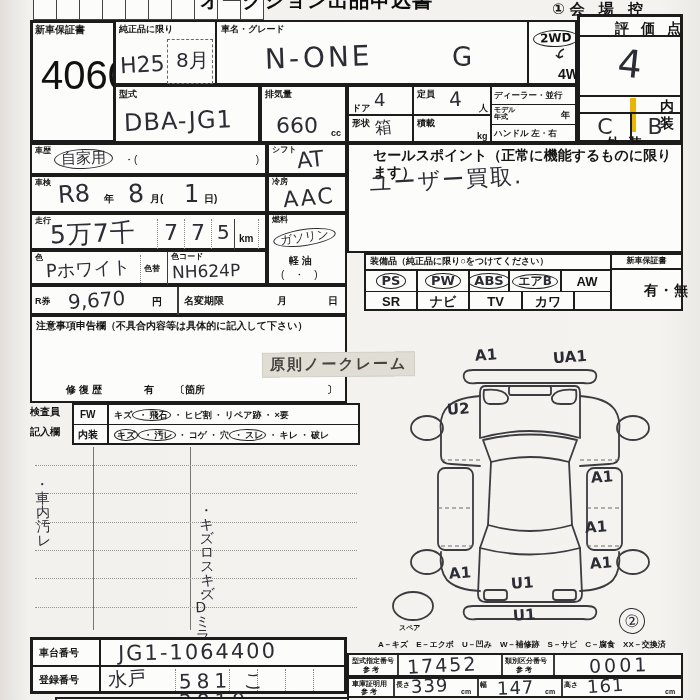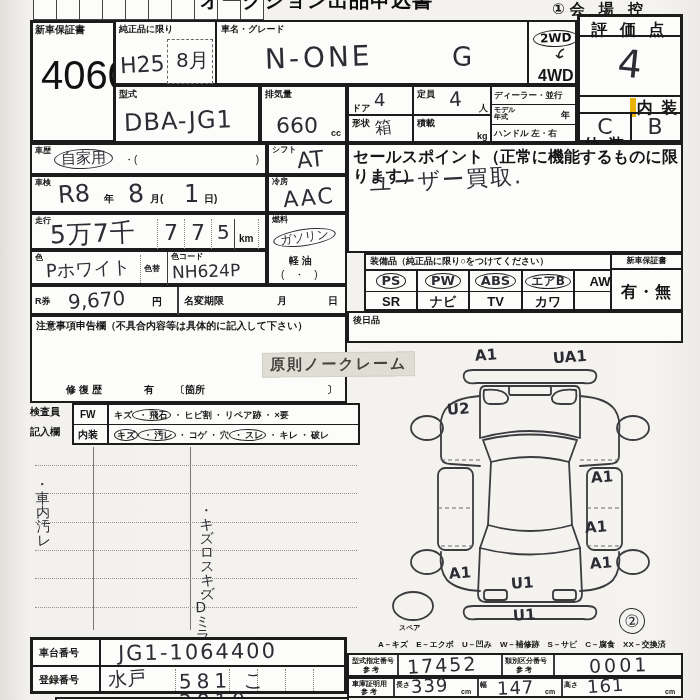--- a/index.html
+++ b/index.html
@@ -8,21 +8,21 @@
        background:#efedea;}
   .sheet{position:relative;width:700px;height:700px;
          background:linear-gradient(90deg,#e2dfdb 0,#f2f1ee 28px,#f4f3f0 660px,#eceae6 700px);}
   .abs{position:absolute;}
   .box{position:absolute;border:2px solid #1c1c1c;background:#fcfcfa;box-sizing:border-box;}
   .box.thick{border-width:3px;}
   .nob{background:transparent;border:none;}
   .lbl{font-size:8px;font-weight:bold;color:#151515;line-height:1.1;}
   .lbl9{font-size:9px;font-weight:bold;color:#151515;line-height:1.15;}
   .lbl10{font-size:10px;font-weight:bold;color:#151515;line-height:1.2;}
-  .lbl11{font-size:16px;font-weight:bold;color:#151515;line-height:1.2;}
+  .lbl11{font-size:14px;font-weight:bold;color:#151515;line-height:1.2;padding-left:20px;}
   .hand{font-family:"DejaVu Sans",sans-serif;color:#2c2c35;line-height:1;}
   .oval{display:inline-block;border:1.5px solid #2c2c35;border-radius:50%;
         padding:1px 6px 2px;transform:rotate(-2deg);}
   .poval{display:inline-block;border:1.6px solid #222;border-radius:50%;padding:0 5px 1px;}
   .dotline{position:absolute;border-top:1.5px dotted #97948e;}
   .dotv{position:absolute;border-left:1.5px dotted #8a8781;}
   .vline{position:absolute;border-left:1.5px solid #3c3c3c;}
   .stamp{position:absolute;background:#e0ddd5;color:#45443f;font-weight:bold;
          font-size:15px;letter-spacing:2px;padding:3px 8px;transform:rotate(-0.5deg);
          box-shadow:0 0 0 1px #d2cfc6 inset;}
@@ -213,21 +213,21 @@
   <div class="box" style="left:364px;top:253px;width:263px;height:58px;">
     <div class="lbl9" style="position:absolute;left:4px;top:1px;">装備品（純正品に限り○をつけてください）</div>
     <div class="abs" style="left:0;top:14px;width:100%;border-top:2px solid #1c1c1c;"></div>
     <div class="abs" style="left:0;top:16px;width:259px;height:20px;display:flex;">
       <div class="cell" style="width:52px;">
           <span class="poval hand" style="font-size:13px;">PS</span>
         </div>
       <div class="cell" style="width:52px;">
           <span class="poval hand" style="font-size:13px;">PW</span>
         </div>
-      <div class="cell" style="width:53px;">
+      <div class="cell" style="width:40px;">
           <span class="poval hand" style="font-size:13px;">ABS</span>
         </div>
       <div class="cell" style="width:52px;">
           <span class="poval hand" style="font-size:12px;">エアB</span>
         </div>
       <div class="cell" style="width:50px;border-right:none;">
           <span>AW</span>
         </div>
     </div>
     <div class="abs" style="left:0;top:36px;width:100%;border-top:1.5px solid #1c1c1c;"></div>
@@ -246,23 +246,20 @@
         </div>
       <div class="cell" style="width:50px;border-right:none;">
           <span></span>
         </div>
     </div>
   </div>
   <div class="box" style="left:610px;top:253px;width:73px;height:58px;">
     <div class="lbl" style="position:absolute;left:0;top:2px;width:100%;text-align:center;">新車保証書</div>
     <div class="abs" style="left:0;top:13px;width:100%;border-top:2px solid #1c1c1c;"></div>
     <div class="lbl11" style="position:absolute;left:0;top:27px;width:100%;text-align:center;letter-spacing:1px;">有・無</div>
-  </div>
-  <div class="box" style="left:347px;top:311px;width:336px;height:32px;">
-    <div class="lbl9" style="position:absolute;left:4px;top:2px;">後日品</div>
   </div>
 
   <div class="box" style="left:30px;top:315px;width:317px;height:88px;">
     <div class="lbl10" style="position:absolute;left:4px;top:3px;">注意事項申告欄（不具合内容等は具体的に記入して下さい）</div>
     <div class="lbl10" style="position:absolute;left:34px;bottom:5px;letter-spacing:3px;">修復歴</div>
     <div class="lbl10" style="position:absolute;left:112px;bottom:5px;">有</div>
     <div class="lbl10" style="position:absolute;left:143px;bottom:5px;">〔箇所</div>
     <div class="lbl10" style="position:absolute;right:8px;bottom:5px;">〕</div>
   </div>
   <div class="stamp" style="left:262px;top:352px;">原則ノークレーム</div>

